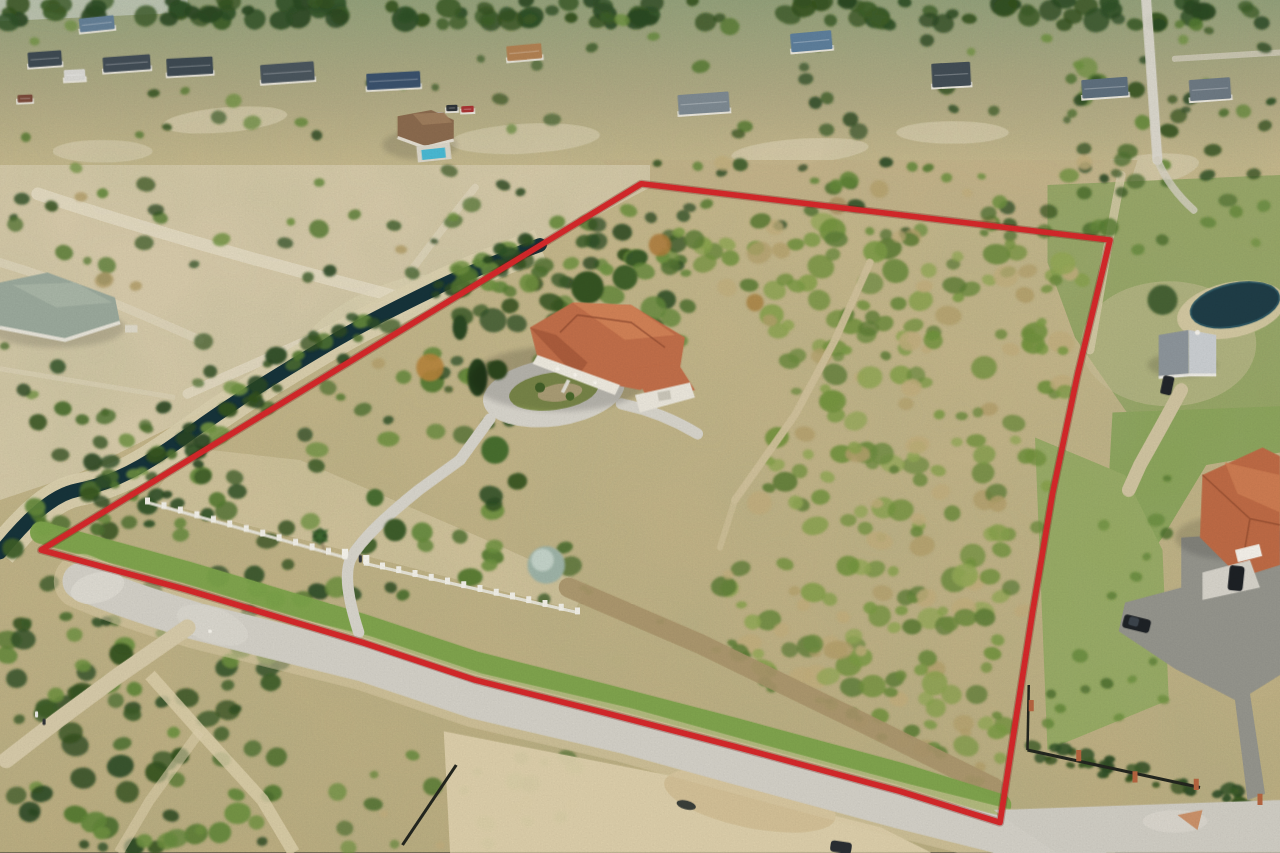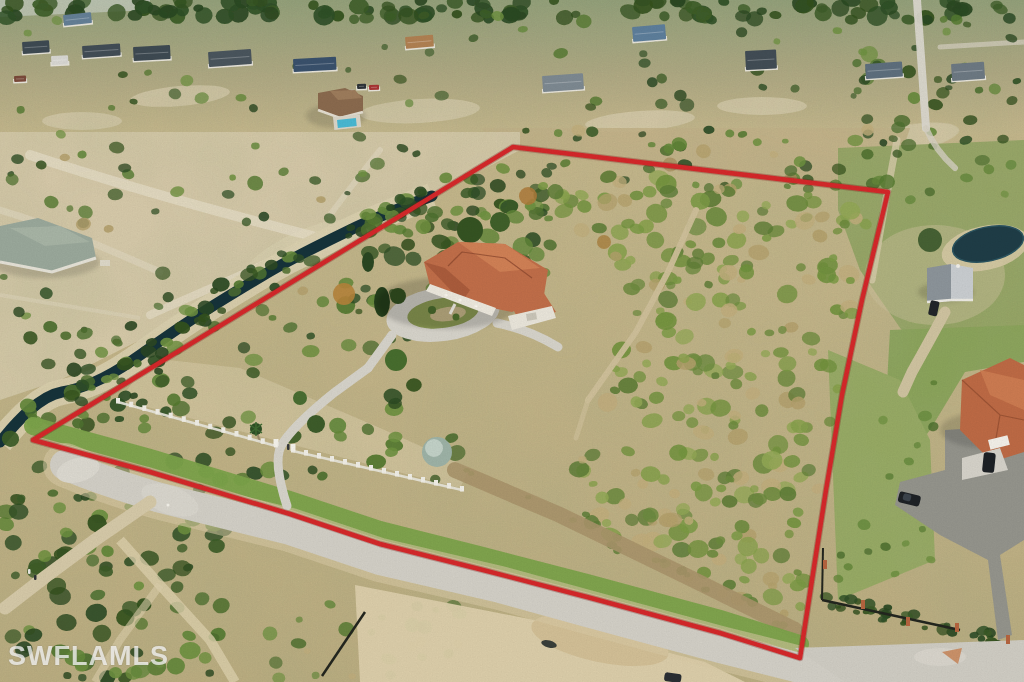--- a/index.html
+++ b/index.html
@@ -1349,14 +1349,13 @@
   </g>
 
   <g>
     <path d="M 33,440 L 513,147 L 888,192 L 862,300 L 842,395 L 826,490 L 812,580 L 800,658 L 720,633 L 587,597 L 483,570 L 380,544 L 290,514 L 150,472 Z" fill="none" stroke="#7a1414" stroke-width="6.5" opacity="0.3" stroke-linejoin="round"></path>
     <path id="boundary-line" d="M 33,440 L 513,147 L 888,192 L 862,300 L 842,395 L 826,490 L 812,580 L 800,658 L 720,633 L 587,597 L 483,570 L 380,544 L 290,514 L 150,472 Z" fill="none" stroke="#d4282a" stroke-width="4.5" stroke-linejoin="round" stroke-linecap="round"></path>
   </g>
 
   <rect x="0" y="0" width="1024" height="682" filter="url(#grain)" opacity="0.06"></rect>
 </svg>
 
-<div class="watermark">SWFLAMLS</div>
 </div>
 
 </body></html>

